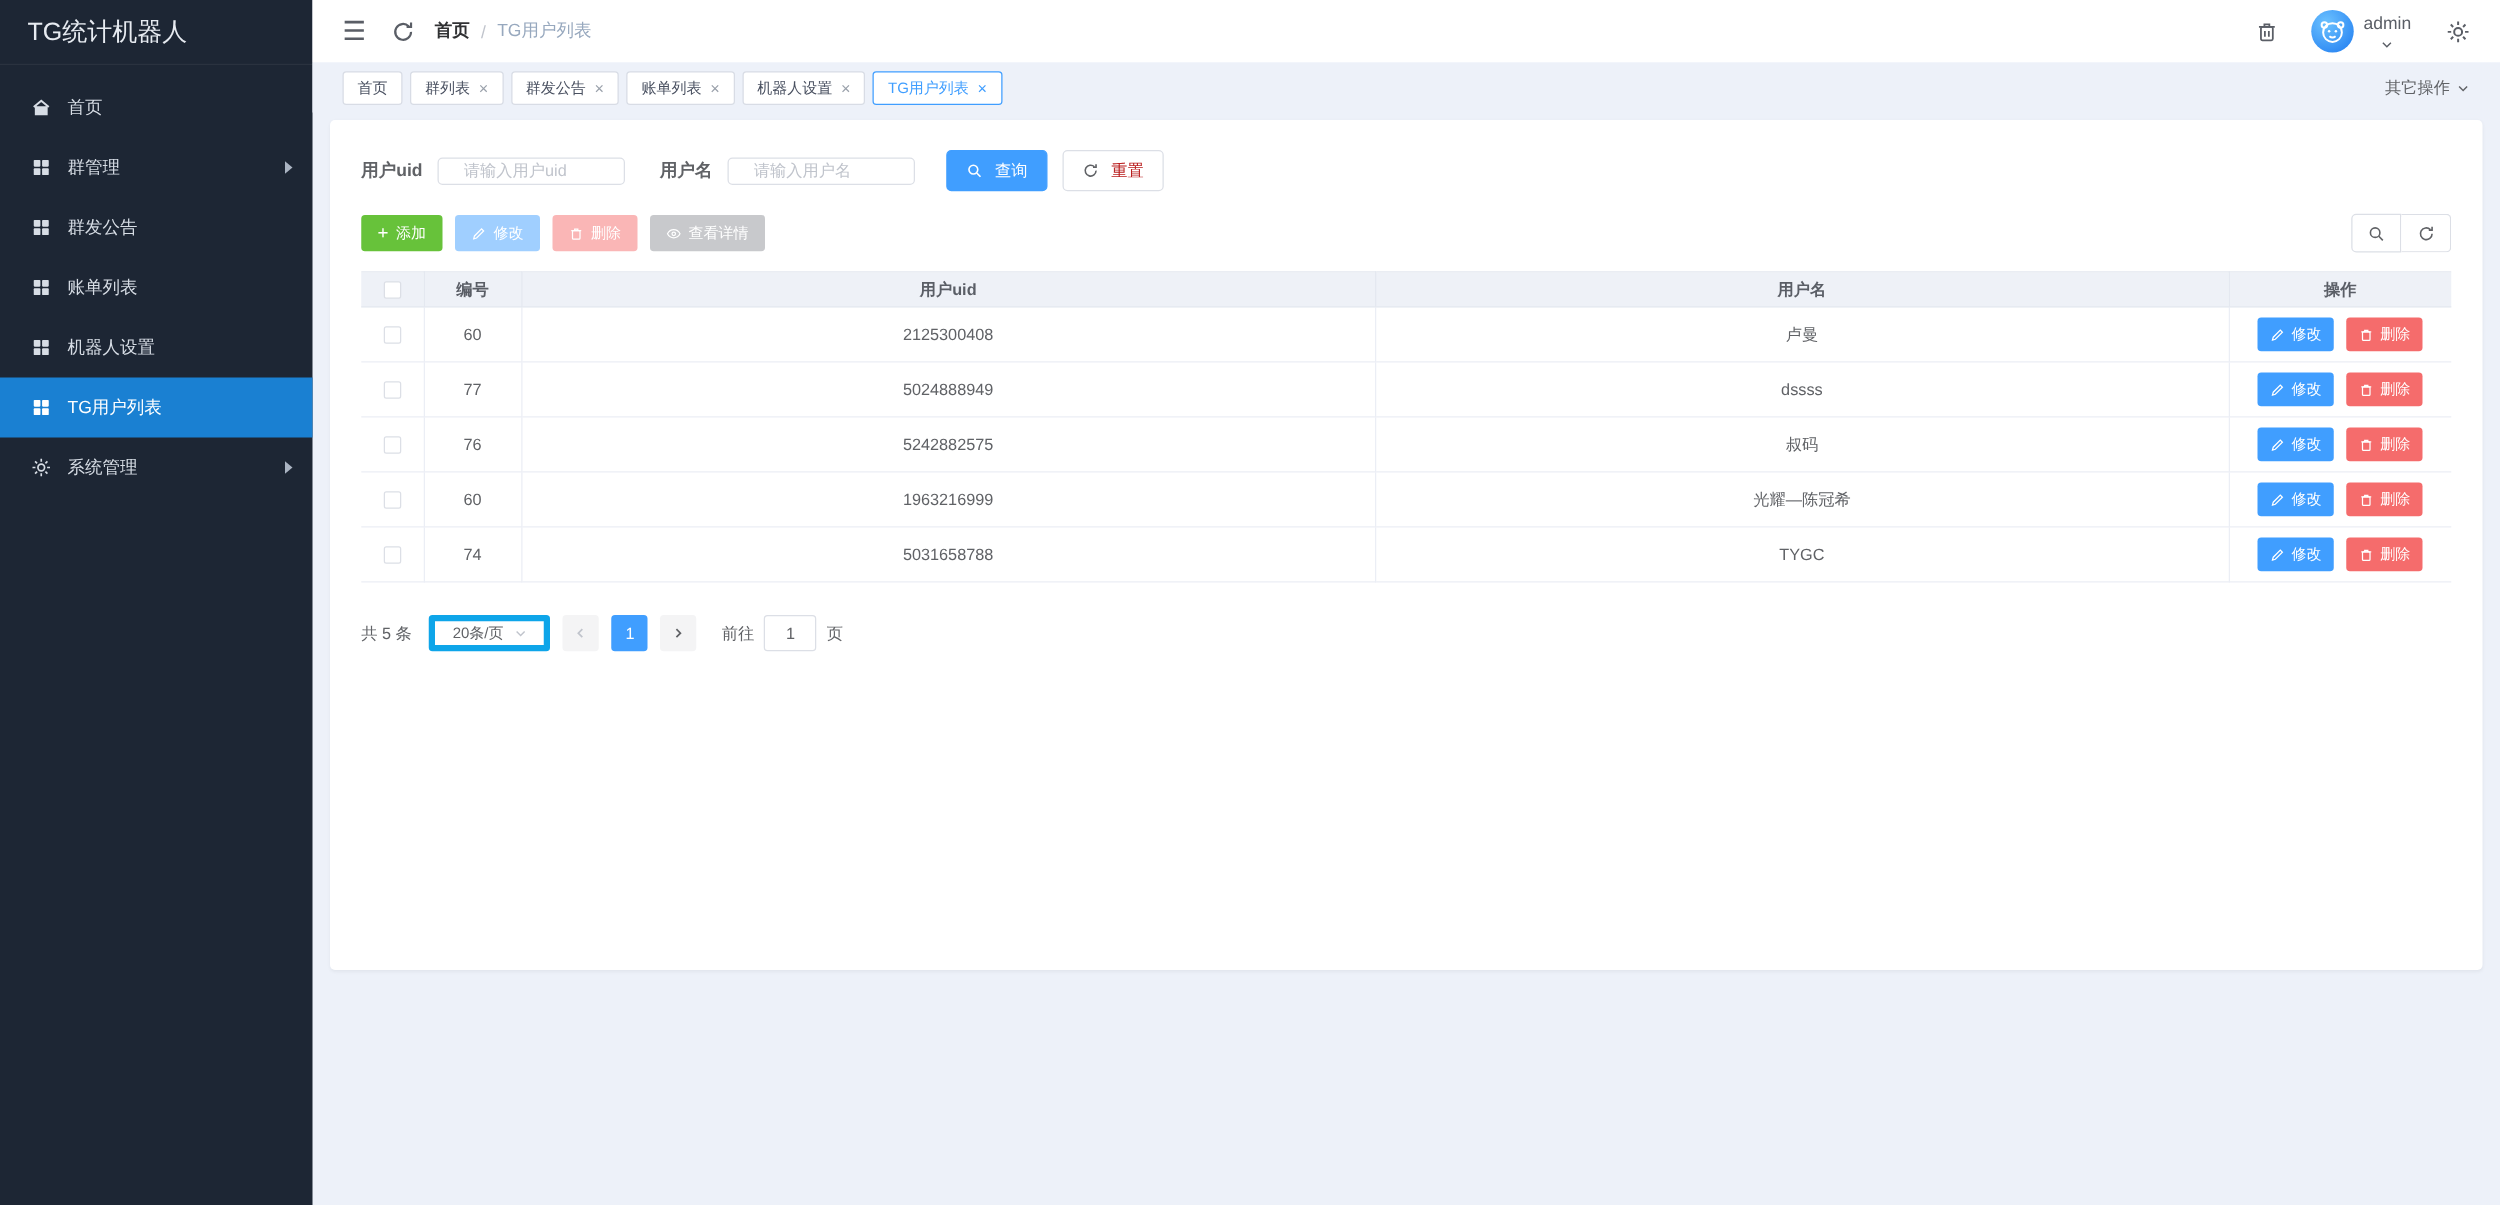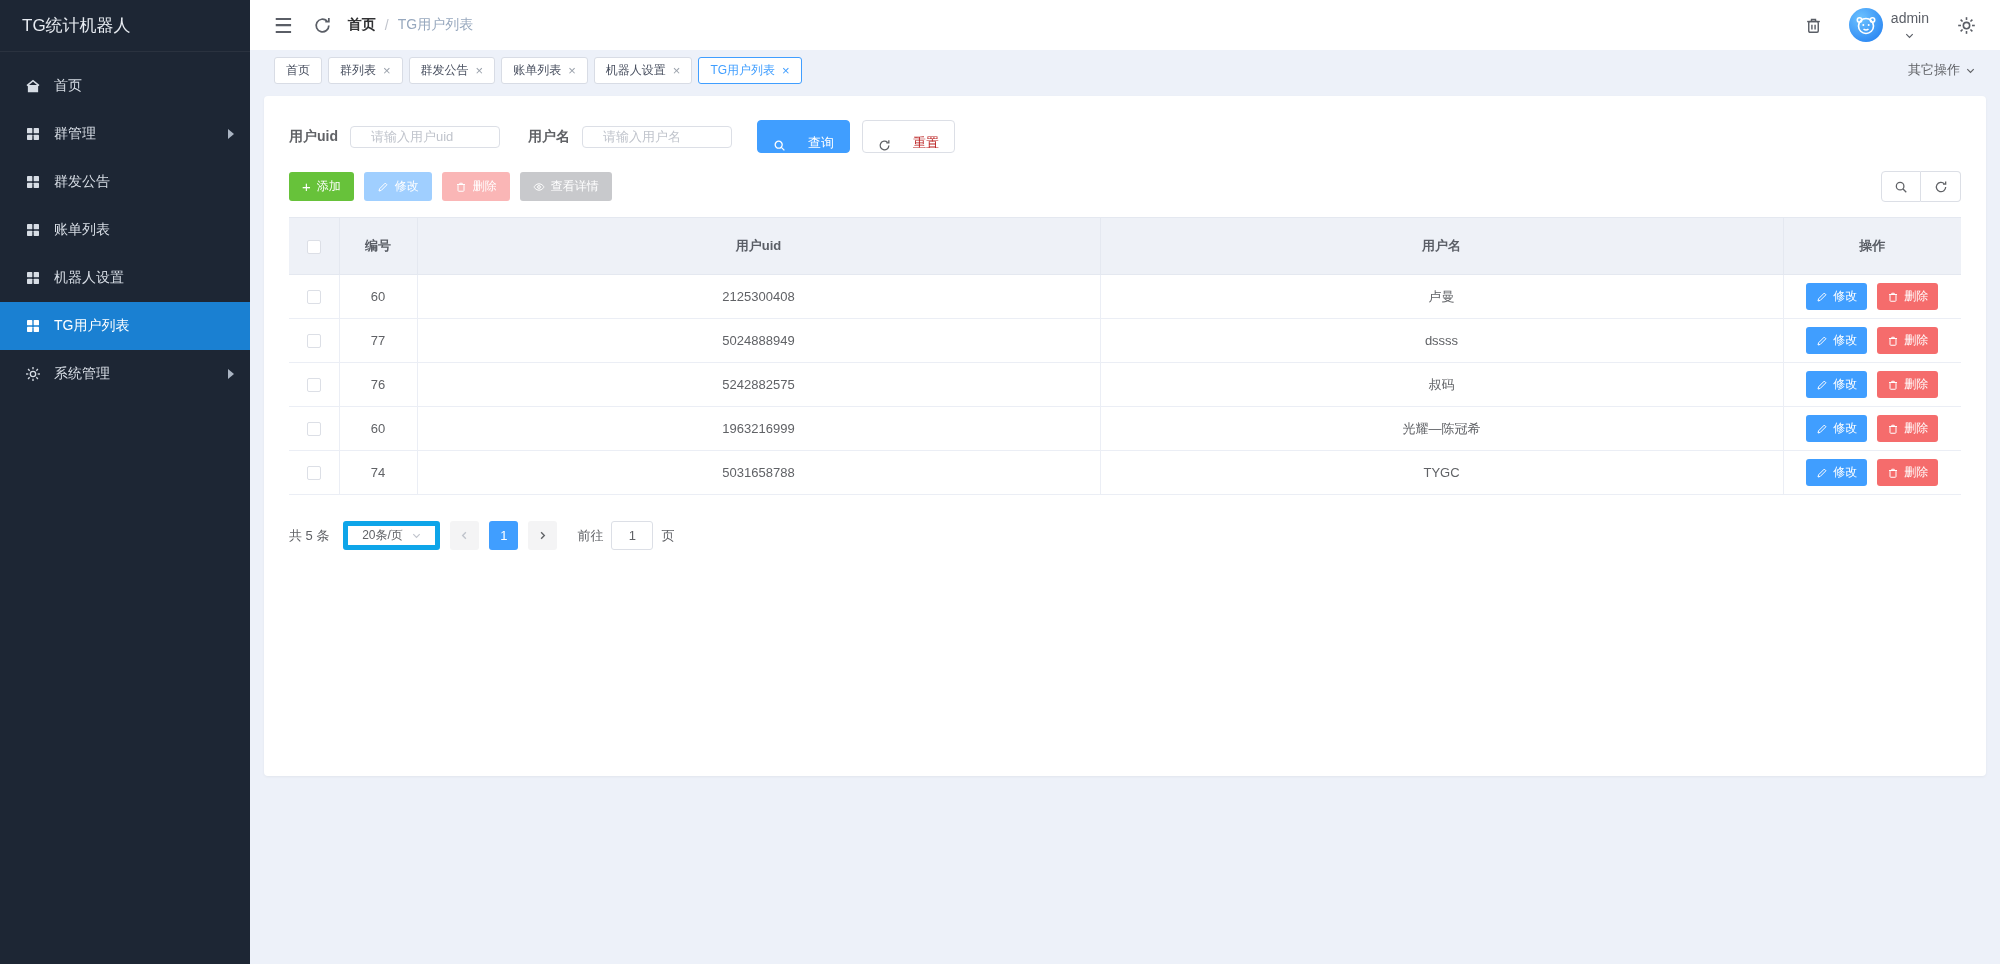--- a/index.html
+++ b/index.html
@@ -1,21 +1,21 @@
 <!DOCTYPE html>
 <html><head>
 <meta charset="utf-8">
 <style>
   * { margin:0; padding:0; box-sizing:border-box; }
   html,body { width:2000px; height:964px; overflow:hidden; font-family:"Liberation Sans","DejaVu Sans",sans-serif; background:#edf1f9; }
   .app { display:flex; width:2000px; height:964px; }
 
   
   .sidebar { width:250px; height:964px; background:#1d2634; flex:none; color:#d7dde5; }
-  .sidebar-title { height:52px; line-height:52px; padding-left:22px; font-size:17px; color:#e7ebf1; border-bottom:1px solid rgba(255,255,255,.06); }
+  .sidebar-title { height:52px; line-height:52px; padding-left:22px; font-size:20px; color:#e7ebf1; border-bottom:1px solid rgba(255,255,255,.06); }
   .menu { padding-top:10px; }
   .menu-item { height:48px; display:flex; align-items:center; padding:0 16px 0 24px; font-size:14px; color:#d7dde5; cursor:pointer; }
   .menu-item .mi-icon { width:17px; height:17px; margin-right:13px; display:inline-flex; align-items:center; justify-content:center; flex:none; }
   .menu-item .mi-icon svg { width:16px; height:16px; }
   .menu-item .label { flex:1; }
   .menu-item.active { background:#1a80d2; color:#ffffff; }
   .arrow-right { width:0; height:0; border-top:5px solid transparent; border-bottom:5px solid transparent; border-left:6px solid #aab4c2; }
 
   
   .main { flex:1; display:flex; flex-direction:column; min-width:0; }
@@ -47,21 +47,21 @@
   
   .content { flex:1; padding:6px 14px; }
   .card { background:#ffffff; border-radius:4px; height:680px; padding:24px 25px; box-shadow:0 1px 3px rgba(0,0,0,.05); }
 
   
   .search-row { display:flex; align-items:center; }
   .f-label { font-size:14px; font-weight:600; color:#606266; margin-right:12px; }
   .f-input { width:150px; height:22px; border:1px solid #dcdfe6; border-radius:4px; padding:0 20px; font-size:13px; color:#c2410c; outline:none; font-family:inherit; }
   .f-input::placeholder { color:#c0c4cc; }
   .gap28 { width:28px; }
-  .btn { height:33px; border-radius:4px; border:1px solid transparent; font-size:13px; display:inline-flex; align-items:flex-end; gap:22px; padding:0 15px; cursor:pointer; font-family:inherit; }
+  .btn { height:33px; border-radius:4px; border:1px solid transparent; font-size:13px; display:inline-flex; align-items:center; gap:10px; padding:0 15px; cursor:pointer; font-family:inherit; }
   .btn svg { width:13px; height:13px; }
   .btn-primary { background:#409eff; border-color:#409eff; color:#fff; margin-left:25px; }
   .btn-plain { background:#fff; border-color:#dcdfe6; color:#b91c1c; margin-left:12px; }
 
   
   .toolbar { margin-top:18px; display:flex; align-items:center; }
   .tb-btn { height:29px; border:none; border-radius:3px; font-size:12px; color:#fff; display:inline-flex; align-items:center; gap:6px; padding:0 13px; margin-right:10px; cursor:pointer; font-family:inherit; }
   .tb-btn svg { width:12px; height:12px; }
   .tb-add { background:#67c23a; }
   .tb-edit { background:#a0cfff; cursor:not-allowed; }
@@ -69,21 +69,21 @@
   .tb-detail { background:#c8c9cc; cursor:not-allowed; }
   .plus-glyph { font-size:15px; line-height:1; }
   .tool-right { margin-left:auto; display:inline-flex; }
   .mini-btn { width:40px; height:31px; background:#fff; border:1px solid #dcdfe6; display:inline-flex; align-items:center; justify-content:center; color:#606266; cursor:pointer; }
   .mini-btn svg { width:14px; height:14px; }
   .mini-btn:first-child { border-radius:4px 0 0 4px; }
   .mini-btn:last-child { border-radius:0 4px 4px 0; border-left:none; }
 
   
   table { width:100%; border-collapse:collapse; margin-top:15px; table-layout:fixed; }
-  th { background:#eef1f7; height:57px; font-size:13px; font-weight:600; color:#5a5e66; border:1px solid #e4e8f0; border-left:none; border-right:1px solid #e4e8f0; }
+  th { background:#eef1f7; height:28px; font-size:13px; font-weight:600; color:#5a5e66; border:1px solid #e4e8f0; border-left:none; border-right:1px solid #e4e8f0; }
   th:last-child, td:last-child { border-right:none; }
   th:first-child, td:first-child { border-left:none; }
   td { height:44px; font-size:13px; color:#606266; text-align:center; border-bottom:1px solid #ebeef5; border-right:1px solid #ebeef5; background:#fff; }
   .col-check { width:50px; }
   .col-id { width:78px; }
   .col-ops { width:178px; }
   .checkbox { display:inline-block; width:14px; height:14px; border:1px solid #dcdfe6; border-radius:2px; background:#fff; cursor:pointer; vertical-align:middle; }
   .row-btn { height:27px; border:none; border-radius:3px; font-size:12px; color:#fff; display:inline-flex; align-items:center; gap:5px; padding:0 10px; cursor:pointer; font-family:inherit; }
   .row-btn svg { width:12px; height:12px; }
   .rb-edit { background:#409eff; margin-right:10px; }

